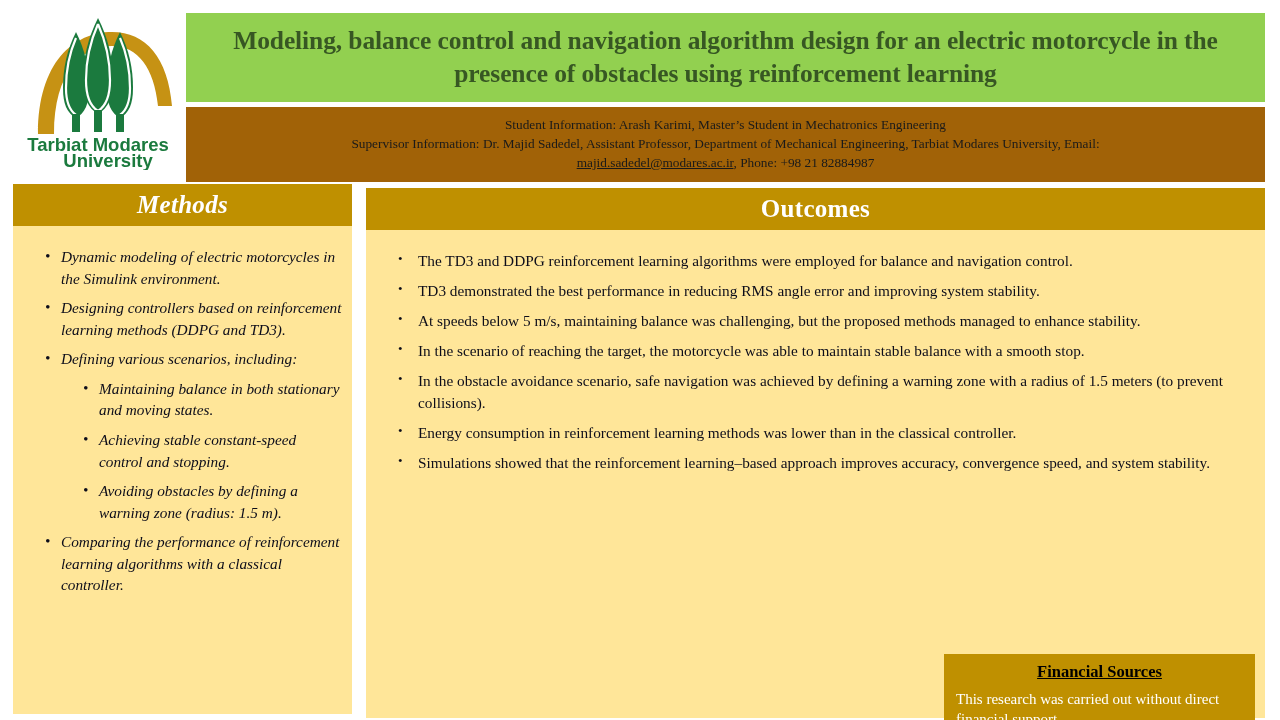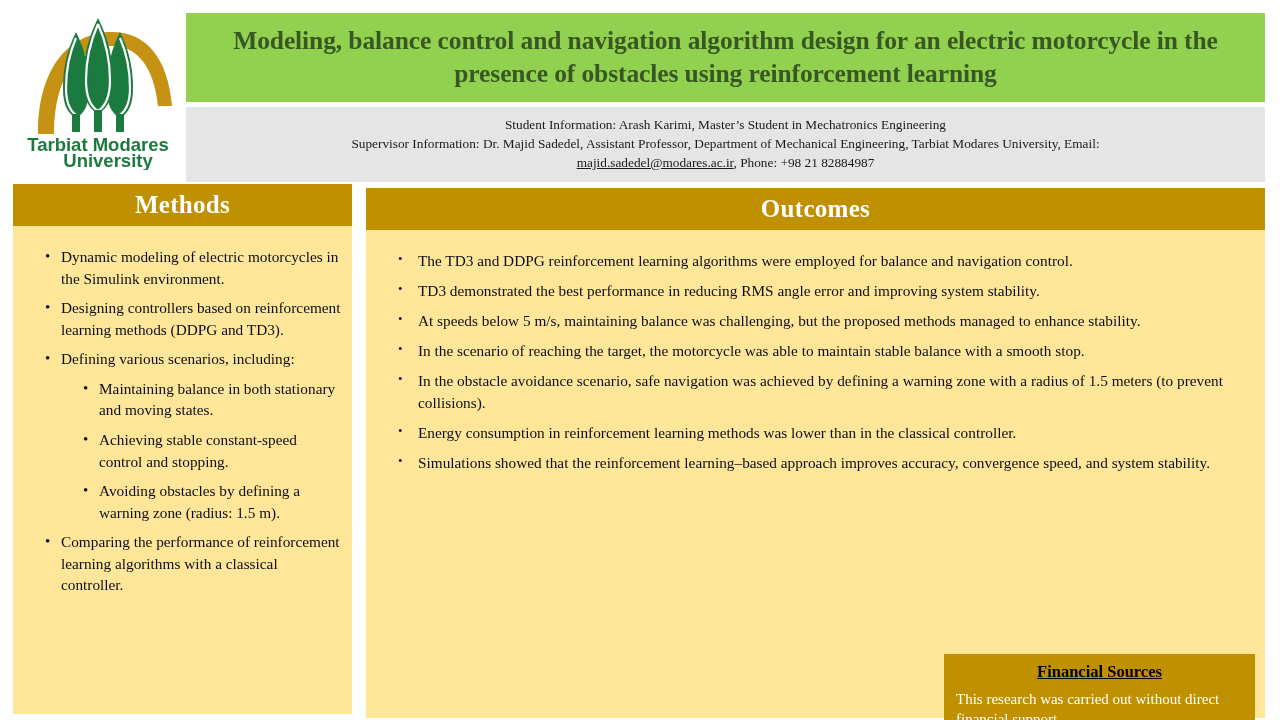--- a/index.html
+++ b/index.html
@@ -56,21 +56,21 @@
     text-align: center;
     letter-spacing: -0.1px;
   }
 
   
   .authors-band {
     position: absolute;
     left: 186px; top: 107px;
     width: 1079px;
     height: 75px;
-    background: #e5e5e5;
+    background: #a16207;
     display: flex;
     flex-direction: column;
     align-items: center;
     justify-content: center;
     box-sizing: border-box;
     padding: 1px 10px;
   }
   .authors-line {
     color: #1a1a1a;
     font-size: 13.3px;
@@ -82,20 +82,21 @@
     color: #1a1a1a;
     text-decoration: underline;
   }
 
   
   .col-left {
     position: absolute;
     left: 13px; top: 184px;
     width: 339px;
     height: 530px;
+    font-style: italic;
   }
   .col-right {
     position: absolute;
     left: 366px; top: 188px;
     width: 899px;
     height: 530px;
     border-radius: 31px;
   }
 
   .section-header {

